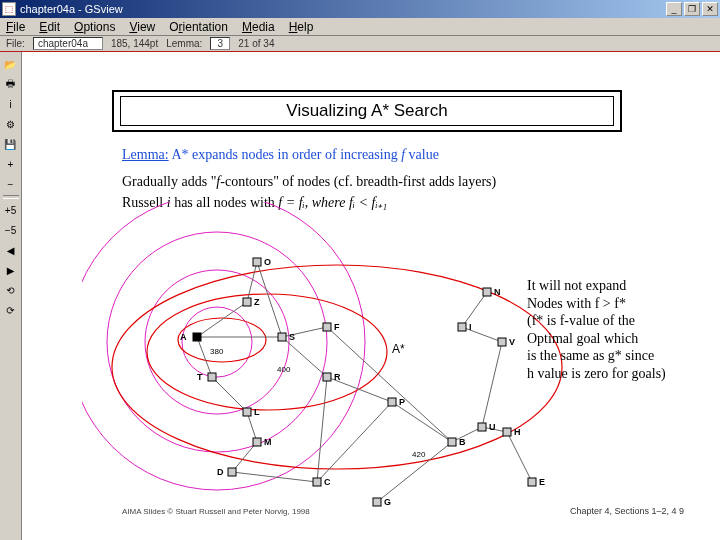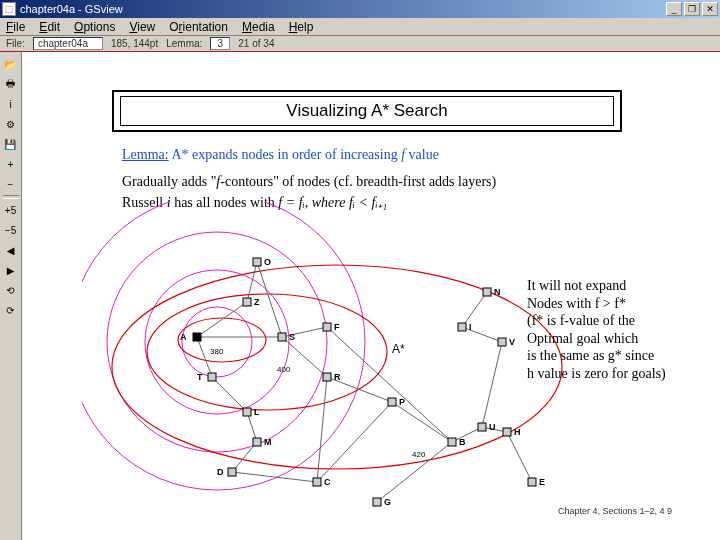--- a/index.html
+++ b/index.html
@@ -172,21 +172,21 @@
 
   .citation {
     position: absolute;
     left: 100px; bottom: 24px;
     font-size: 8px;
     color: #444;
     font-family: Arial;
   }
   .chapnum {
     position: absolute;
-    right: 48px; bottom: 24px;
+    right: 36px; bottom: 24px;
     font-size: 9px;
     color: #333;
     font-family: Arial;
   }
 
   .node-lbl {
     font-family: Arial;
     font-size: 9px;
     font-weight: bold;
   }
@@ -394,15 +394,16 @@
     </svg>
 
     <div class="annotation ann-astar">A*</div>
     <div class="annotation ann-right" style="white-space:pre-line">It will not expand
 Nodes with f &gt; f*
 (f* is f-value of the
 Optimal goal which
 is the same as g* since
 h value is zero for goals)</div>
 
+    <div class="citation">AIMA Slides © Stuart Russell and Peter Norvig, 1998</div>
     <div class="chapnum">Chapter 4, Sections 1–2, 4    9</div>
   </div>
 </div>
 
 </body></html>

